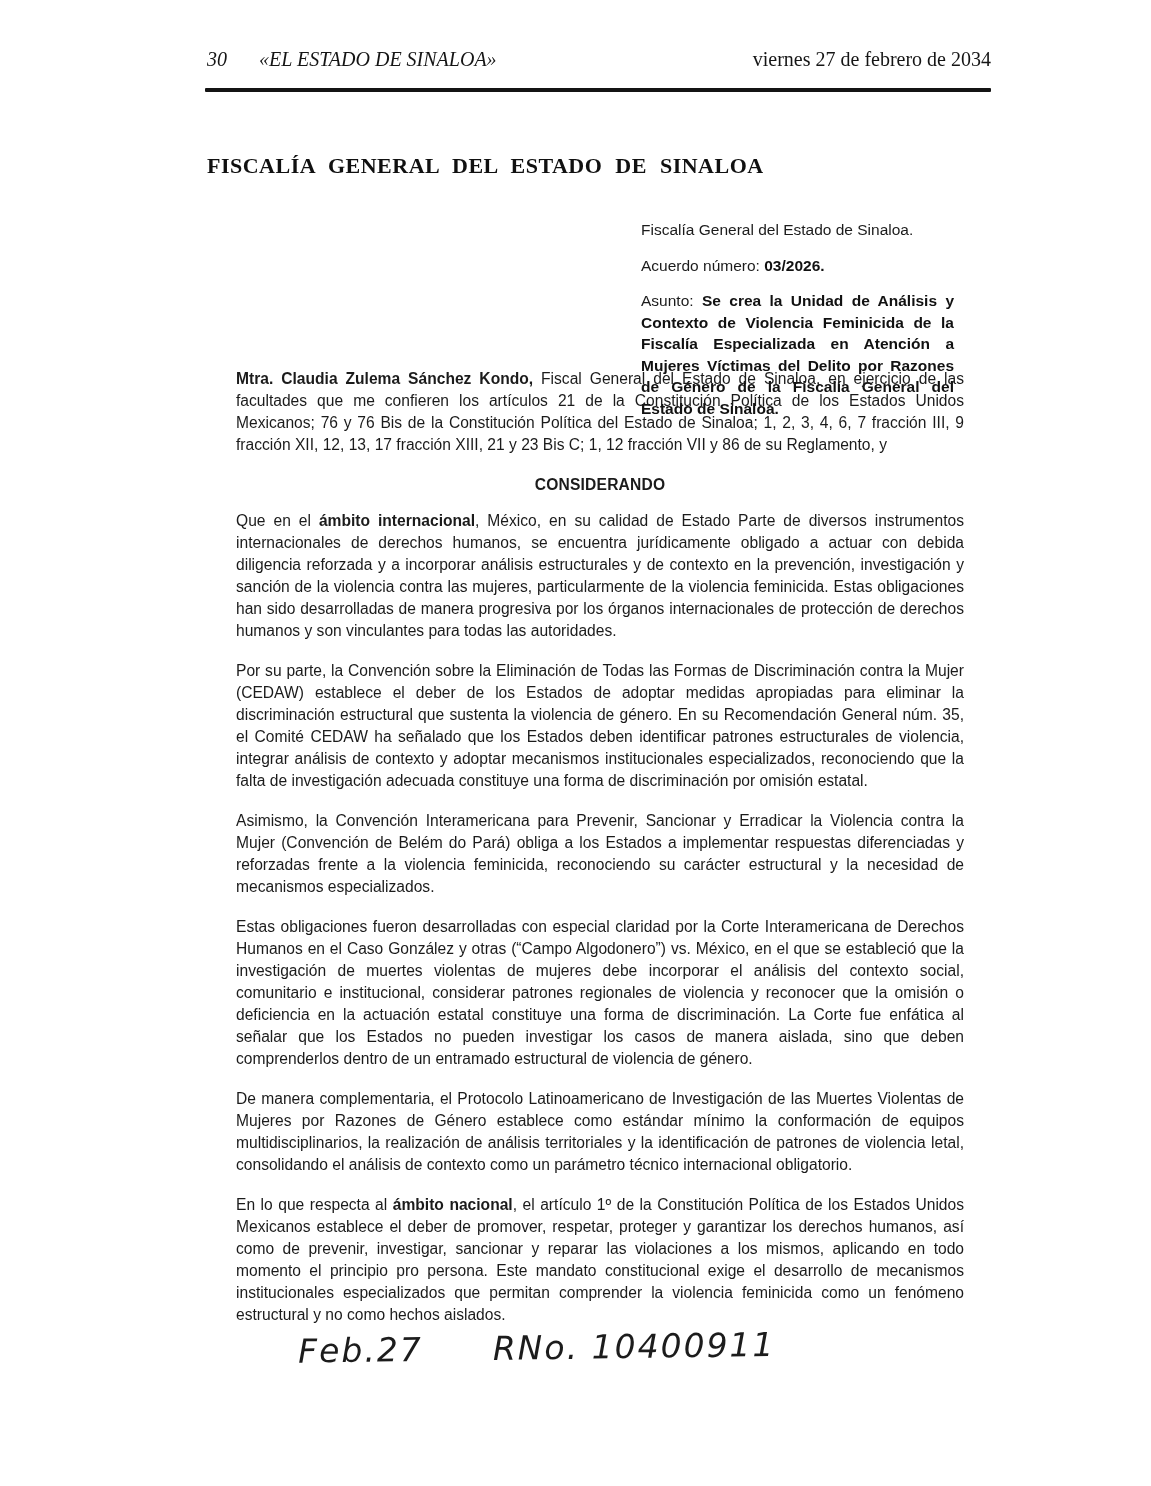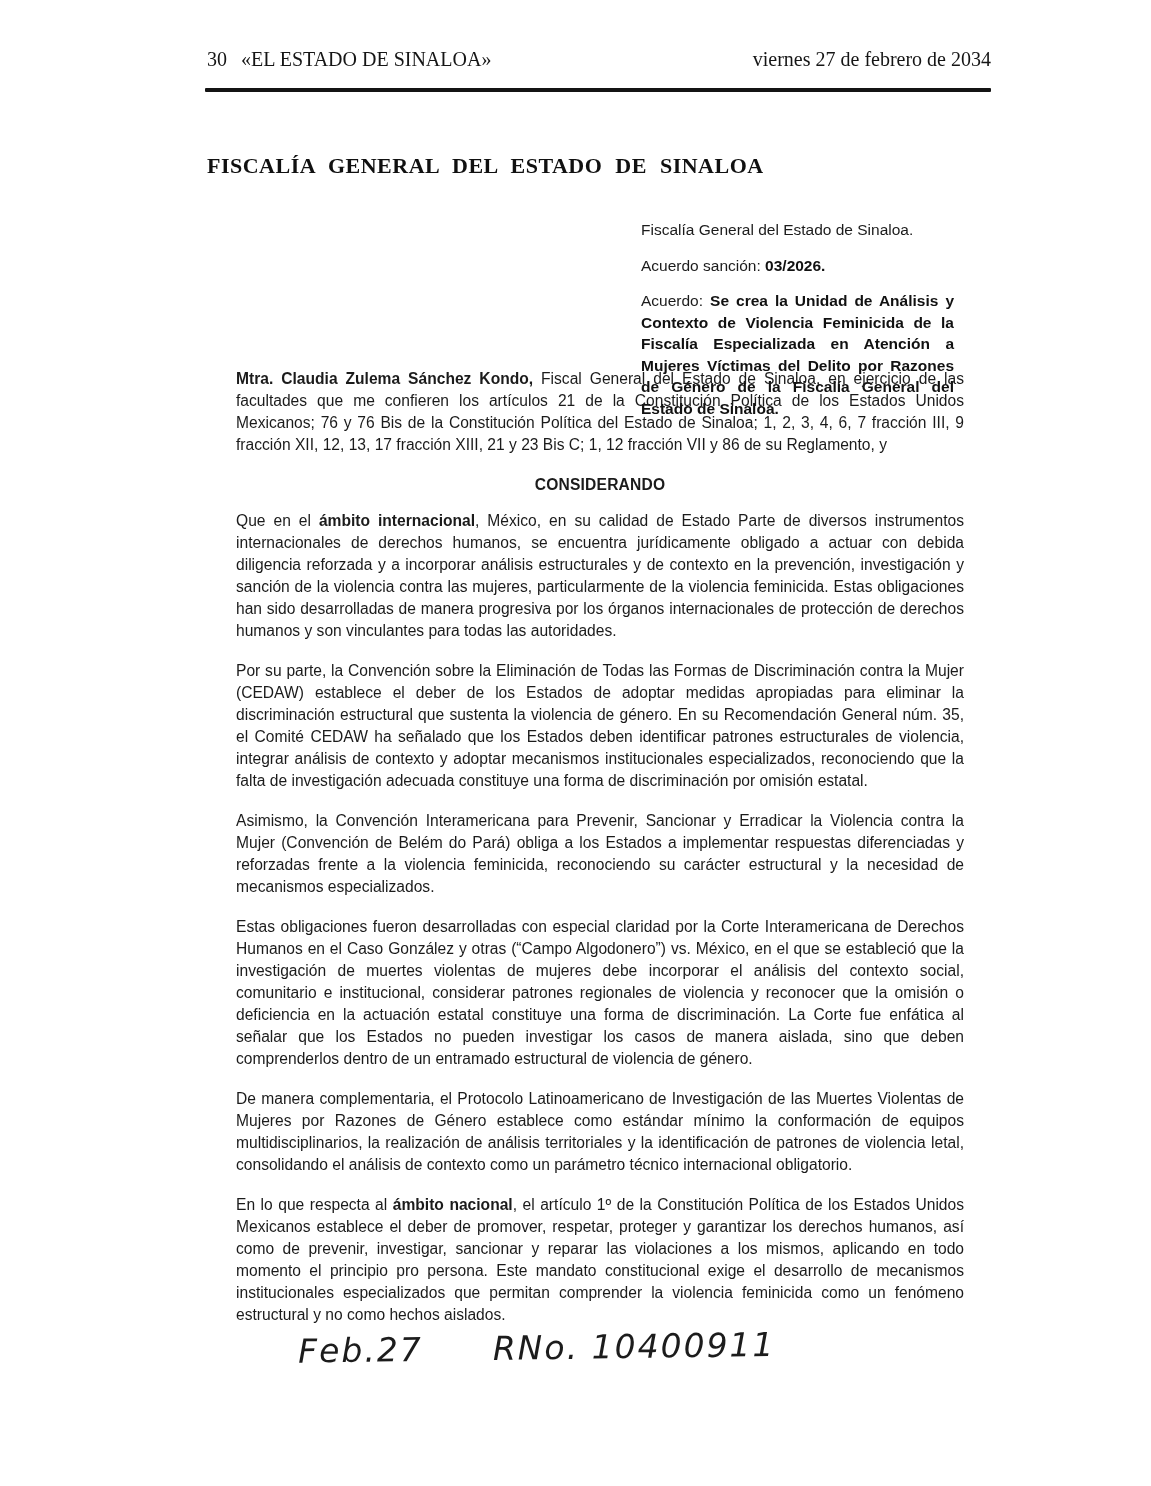--- a/index.html
+++ b/index.html
@@ -17,21 +17,21 @@
     left: 207px;
     top: 48px;
     width: 784px;
     display: flex;
     justify-content: space-between;
     align-items: baseline;
     font-family: "Liberation Serif", serif;
     font-size: 20px;
     color: #151515;
   }
-  .page-header .left { display: flex; gap: 14px; }
+  .page-header .left { display: flex; gap: 32px; font-style: italic; }
   .header-rule {
     position: absolute;
     left: 205px;
     top: 88px;
     width: 786px;
     height: 4px;
     background: #141414;
     border-radius: 1px;
   }
   .doc-title {
@@ -104,22 +104,22 @@
   </span>
   <span>viernes 27 de febrero de 2034</span>
 </header>
 
 <div class="header-rule"></div>
 
 <h1 class="doc-title">FISCALÍA GENERAL DEL ESTADO DE SINALOA</h1>
 
 <section class="reference-block">
   <p class="ref-line">Fiscalía General del Estado de Sinaloa.</p>
-  <p class="ref-line"><span>Acuerdo sanción: </span><b>03/2026.</b></p>
-  <p class="ref-line asunto"><span>Acuerdo: </span><b>Se crea la Unidad de Análisis y Contexto de Violencia Feminicida de la Fiscalía Especializada en Atención a Mujeres Víctimas del Delito por Razones de Género de la Fiscalía General del Estado de Sinaloa.</b></p>
+  <p class="ref-line"><span>Acuerdo número: </span><b>03/2026.</b></p>
+  <p class="ref-line asunto"><span>Asunto: </span><b>Se crea la Unidad de Análisis y Contexto de Violencia Feminicida de la Fiscalía Especializada en Atención a Mujeres Víctimas del Delito por Razones de Género de la Fiscalía General del Estado de Sinaloa.</b></p>
 </section>
 
 <main class="doc-body" id="doc-body">
     <p><b>Mtra. Claudia Zulema Sánchez Kondo,</b><span> Fiscal General del Estado de Sinaloa, en ejercicio de las facultades que me confieren los artículos 21 de la Constitución Política de los Estados Unidos Mexicanos; 76 y 76 Bis de la Constitución Política del Estado de Sinaloa; 1, 2, 3, 4, 6, 7 fracción III, 9 fracción XII, 12, 13, 17 fracción XIII, 21 y 23 Bis C; 1, 12 fracción VII y 86 de su Reglamento, y</span></p>
     <p class="heading"><b>CONSIDERANDO</b></p>
     <p><span>Que en el </span><b>ámbito internacional</b><span>, México, en su calidad de Estado Parte de diversos instrumentos internacionales de derechos humanos, se encuentra jurídicamente obligado a actuar con debida diligencia reforzada y a incorporar análisis estructurales y de contexto en la prevención, investigación y sanción de la violencia contra las mujeres, particularmente de la violencia feminicida. Estas obligaciones han sido desarrolladas de manera progresiva por los órganos internacionales de protección de derechos humanos y son vinculantes para todas las autoridades.</span></p>
     <p><span>Por su parte, la Convención sobre la Eliminación de Todas las Formas de Discriminación contra la Mujer (CEDAW) establece el deber de los Estados de adoptar medidas apropiadas para eliminar la discriminación estructural que sustenta la violencia de género. En su Recomendación General núm. 35, el Comité CEDAW ha señalado que los Estados deben identificar patrones estructurales de violencia, integrar análisis de contexto y adoptar mecanismos institucionales especializados, reconociendo que la falta de investigación adecuada constituye una forma de discriminación por omisión estatal.</span></p>
     <p><span>Asimismo, la Convención Interamericana para Prevenir, Sancionar y Erradicar la Violencia contra la Mujer (Convención de Belém do Pará) obliga a los Estados a implementar respuestas diferenciadas y reforzadas frente a la violencia feminicida, reconociendo su carácter estructural y la necesidad de mecanismos especializados.</span></p>
     <p><span>Estas obligaciones fueron desarrolladas con especial claridad por la Corte Interamericana de Derechos Humanos en el Caso González y otras (“Campo Algodonero”) vs. México, en el que se estableció que la investigación de muertes violentas de mujeres debe incorporar el análisis del contexto social, comunitario e institucional, considerar patrones regionales de violencia y reconocer que la omisión o deficiencia en la actuación estatal constituye una forma de discriminación. La Corte fue enfática al señalar que los Estados no pueden investigar los casos de manera aislada, sino que deben comprenderlos dentro de un entramado estructural de violencia de género.</span></p>
     <p><span>De manera complementaria, el Protocolo Latinoamericano de Investigación de las Muertes Violentas de Mujeres por Razones de Género establece como estándar mínimo la conformación de equipos multidisciplinarios, la realización de análisis territoriales y la identificación de patrones de violencia letal, consolidando el análisis de contexto como un parámetro técnico internacional obligatorio.</span></p>

